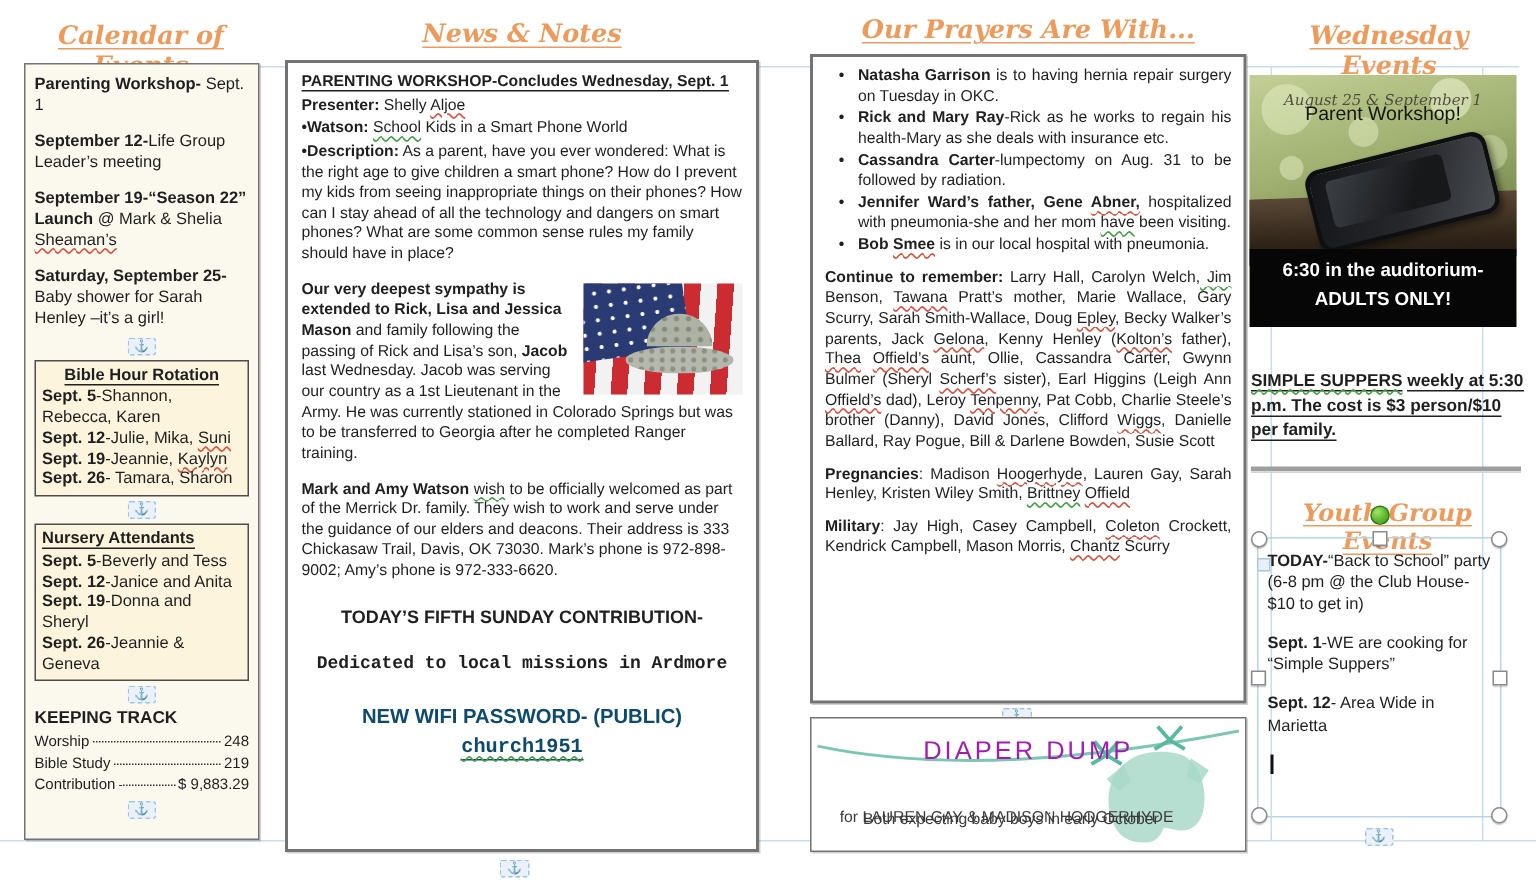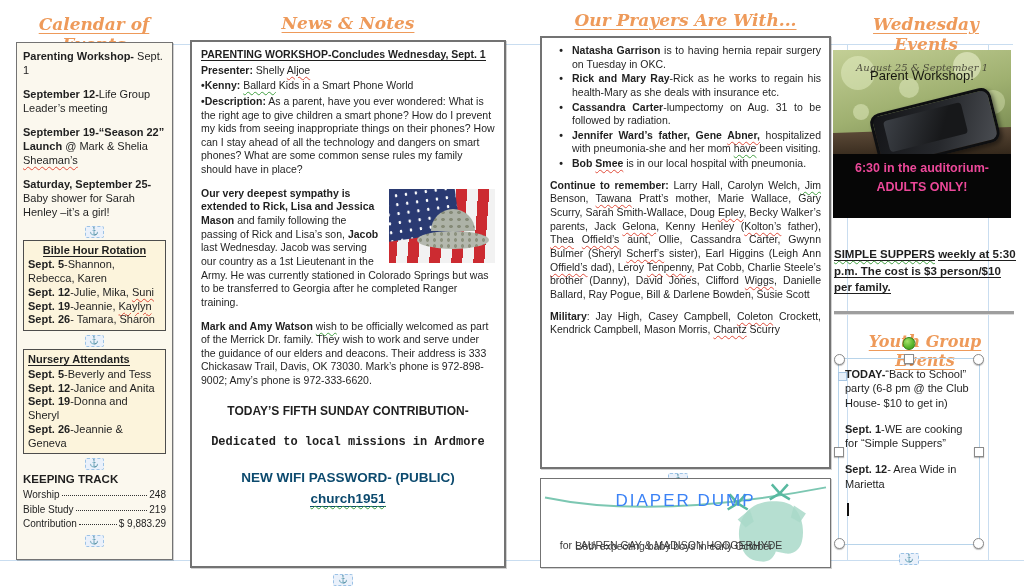--- a/index.html
+++ b/index.html
@@ -47,40 +47,40 @@
     background-image:radial-gradient(circle,#868b78 1.5px,transparent 2px);background-size:8px 7px;}
   
   #prayers-box{left:540px;top:36px;width:291px;height:433px;padding:6px 8px;font-size:10.5px;line-height:1.3;text-align:justify;}
   .bullet-row{display:flex;margin-bottom:1px;}
   .bullet-marker{width:22px;text-align:center;flex:none;font-weight:bold;}
   .bullet-text{flex:1;}
   #prayers-box .para{margin:8px 0 0 0;}
   
   #diaper-box{left:540px;top:478px;width:291px;height:90px;border-width:1.5px;overflow:hidden;}
   .diaper-art{position:absolute;left:0;top:0;width:100%;height:100%;}
-  .diaper-title{position:absolute;left:0;top:12px;width:100%;text-align:center;font-size:17px;letter-spacing:2px;color:#3b82f6;}
+  .diaper-title{position:absolute;left:0;top:12px;width:100%;text-align:center;font-size:17px;letter-spacing:2px;color:#a21caf;}
   .diaper-l1{position:absolute;left:0;top:60px;width:90%;text-align:center;font-size:10.5px;color:#3a3a3a;}
   .diaper-l2{position:absolute;left:0;top:61px;width:92%;text-align:center;font-size:10.5px;color:#3a3a3a;}
   
   #photo{position:absolute;left:833px;top:50px;width:178px;height:168px;overflow:hidden;
     background:linear-gradient(165deg,#c3cf96 0%,#9fb070 35%,#7c8e54 60%,#5d6e42 100%);}
   .bokeh{position:absolute;border-radius:50%;background:rgba(235,243,205,.45);}
   .wood{position:absolute;left:-6px;bottom:44px;width:190px;height:44px;background:linear-gradient(#5a4836,#2e2317 70%,#241b12);transform:rotate(-2deg);}
   .phone{position:absolute;right:14px;bottom:62px;width:118px;height:50px;border-radius:10px;transform:rotate(-14deg);
     background:linear-gradient(115deg,#141518 0%,#26282c 55%,#4a4d52 100%);border:3px solid #0e0f11;box-shadow:2px 3px 4px rgba(0,0,0,.45);}
   .phone-screen{position:absolute;left:10px;top:6px;width:80px;height:32px;border-radius:4px;background:linear-gradient(120deg,#3c4046,#17181a 70%);}
   .photo-date{position:absolute;left:0;top:12px;width:100%;text-align:center;font-family:"DejaVu Serif",serif;font-style:italic;
     font-size:10px;color:rgba(60,58,48,.85);}
   .photo-title{position:absolute;left:0;top:18px;width:100%;text-align:center;font-size:13px;color:#16160f;}
-  .photo-band{position:absolute;left:0;bottom:0;width:100%;height:64px;background:#060606;color:#ec4899;text-align:center;
+  .photo-band{position:absolute;left:0;bottom:0;width:100%;height:52px;background:#060606;color:#ffffff;text-align:center;
     font-weight:bold;font-size:12.5px;line-height:1.55;padding-top:5px;box-sizing:border-box;}
   #suppers{position:absolute;left:834px;top:246px;width:184px;font-size:11.5px;line-height:1.45;}
   #divider{position:absolute;left:834px;top:311px;width:180px;height:3px;background:#9e9e9e;border-bottom:1px solid #dcdcdc;}
   #youth-head{left:840px;top:332px;width:170px;font-size:16px;}
-  #youth-sel{position:absolute;left:838px;top:358px;width:142px;height:187px;border:1px solid #b8d4ea;box-sizing:border-box;}
+  #youth-sel{position:absolute;left:838px;top:358px;width:163px;height:187px;border:1px solid #b8d4ea;box-sizing:border-box;}
   #youth-content{position:absolute;left:6px;top:8px;right:4px;font-size:11px;line-height:1.3;}
   #youth-content p{margin:0 0 12px 0;}
   .cursor{display:inline-block;width:1.5px;height:13px;background:#111;margin-left:2px;}
   .h-c{position:absolute;width:9px;height:9px;border:1px solid #8a8a8a;background:#fff;border-radius:50%;box-shadow:0 1px 1px rgba(0,0,0,.25);}
   .h-s{position:absolute;width:8px;height:8px;border:1px solid #8a8a8a;background:#fff;box-shadow:0 1px 1px rgba(0,0,0,.25);}
   .h-rot{position:absolute;width:11px;height:11px;border-radius:50%;border:1px solid #2f7d18;
     background:radial-gradient(circle at 35% 30%,#a6e36a,#56b32a 60%,#3f9b1e);}
   .mini-sq{position:absolute;width:7px;height:7px;border:1px solid #a8c7e4;background:#e8f1fa;}
   #youth-anchor{position:absolute;left:50%;top:100%;transform:translate(-50%,3px);}
 </style>
@@ -143,42 +143,42 @@
       </div>
     </div>
     <div class="anchor-row" style="margin-top:1px;"><span class="anchor-icon">⚓</span></div>
   </div>
 
   <div class="col-head" style="left:190px;top:13px;width:316px;">News &amp; Notes</div>
 
   <div class="tbox" id="news-box">
     <p style="margin-bottom:2px;"><span class="b u">PARENTING WORKSHOP-Concludes Wednesday, Sept. 1</span></p>
     <p style="margin-bottom:2px;"><span class="b">Presenter:</span><span>  Shelly </span><span class="r">Aljoe</span></p>
-    <p style="margin-bottom:2px;"><span class="b">•Kenny:</span><span> </span><span class="g">Ballard</span><span> Kids in a Smart Phone World</span></p>
+    <p style="margin-bottom:2px;"><span class="b">•Watson:</span><span> </span><span class="g">School</span><span> Kids in a Smart Phone World</span></p>
     <p><span class="b">•Description:</span><span>  As a parent, have you ever wondered: What is the right age to give children a smart phone? How do I prevent my kids from seeing inappropriate things on their phones? How can I stay ahead of all the technology and dangers on smart phones? What are some common sense rules my family should have in place?</span></p>
 
     <div style="margin-bottom:10px;">
       <div class="flag">
         <div class="flag-stripes"></div>
         <div class="flag-union"></div>
         <div class="hat">
           <div class="hat-crown"></div>
             <div class="hat-brim"></div>
         </div>
       </div>
       <span><span class="b">Our very deepest sympathy is extended to Rick, Lisa and Jessica Mason</span><span> and family following the passing of Rick and Lisa’s son, </span><span class="b">Jacob</span><span> last Wednesday. Jacob was serving our country as a 1st Lieutenant in the Army. He was currently stationed in Colorado Springs but was to be transferred to Georgia after he completed Ranger training.</span></span>
     </div>
 
     <p><span class="b">Mark and Amy Watson</span><span> </span><span class="g">wish</span><span> to be officially welcomed as part of the Merrick Dr. family. They wish to work and serve under the guidance of our elders and deacons. Their address is 333 Chickasaw Trail, Davis, OK 73030. Mark’s phone is 972-898-9002; Amy’s phone is 972-333-6620.</span></p>
 
     <p class="center contrib" style="margin:16px 0 0 0;"><span class="b">TODAY’S FIFTH SUNDAY CONTRIBUTION-</span></p>
     <p class="center contrib" style="margin:16px 0 18px 0;font-family:Liberation Mono, monospace;"><span class="b">Dedicated to local missions in Ardmore</span></p>
 
     <p class="center wifi" style="margin:0;"><span class="b">NEW WIFI PASSWORD- (PUBLIC)</span></p>
-    <p class="center wifi" style="margin:4px 0 0 0;"><span class="b u g">church1951</span></p>
+    <p class="center wifi" style="margin:4px 0 0 0;font-family:Liberation Mono, monospace;"><span class="b u g">church1951</span></p>
   </div>
   <div style="position:absolute;left:333px;top:568px;"><span class="anchor-icon">⚓</span></div>
 
   <div class="col-head" style="left:540px;top:10px;width:291px;">Our Prayers Are With...</div>
 
   <div class="tbox" id="prayers-box">
     <div class="bullet-row">
       <span class="bullet-marker">•</span>
       <div class="bullet-text"><span class="b">Natasha Garrison</span><span> is to having hernia repair surgery on Tuesday in OKC.</span></div>
     </div>
@@ -192,20 +192,21 @@
     </div>
     <div class="bullet-row">
       <span class="bullet-marker">•</span>
       <div class="bullet-text"><span class="b">Jennifer Ward’s father, Gene </span><span class="b r">Abner,</span><span> hospitalized with pneumonia-she and her mom </span><span class="g">have</span><span> been visiting.</span></div>
     </div>
     <div class="bullet-row">
       <span class="bullet-marker">•</span>
       <div class="bullet-text"><span class="b">Bob </span><span class="b r">Smee</span><span> is in our local hospital with pneumonia.</span></div>
     </div>
     <div class="para"><span class="b">Continue to remember:</span><span> Larry Hall, Carolyn Welch,</span><span class="g"> Jim</span><span> Benson, </span><span class="r">Tawana</span><span> Pratt’s mother, Marie Wallace, Gary Scurry, Sarah Smith-Wallace, Doug </span><span class="r">Epley</span><span>, Becky Walker’s parents, Jack </span><span class="r">Gelona</span><span>, Kenny Henley (</span><span class="r">Kolton’s</span><span> father), </span><span class="r">Thea</span><span> </span><span class="r">Offield’s</span><span> aunt, Ollie, Cassandra Carter, Gwynn Bulmer (Sheryl </span><span class="r">Scherf’s</span><span> sister), Earl Higgins (Leigh Ann </span><span class="r">Offield’s</span><span> dad), Leroy </span><span class="r">Tenpenny</span><span>, Pat Cobb, Charlie Steele’s brother (Danny), David Jones, Clifford </span><span class="r">Wiggs</span><span>, Danielle Ballard, Ray Pogue, Bill &amp; Darlene Bowden, Susie Scott</span></div>
+    <div class="para"><span class="b">Pregnancies</span><span>: Madison </span><span class="r">Hoogerhyde</span><span>, Lauren Gay, Sarah Henley, Kristen Wiley Smith, </span><span class="g">Brittney</span><span> </span><span class="r">Offield</span></div>
     <div class="para"><span class="b">Military</span><span>: Jay High, Casey Campbell, </span><span class="r">Coleton</span><span> Crockett, Kendrick Campbell, Mason Morris, </span><span class="r">Chantz</span><span> Scurry</span></div>
   </div>
   <div style="position:absolute;left:668px;top:467px;"><span class="anchor-icon">⚓</span></div>
 
   <div class="tbox" id="diaper-box">
     <svg class="diaper-art" viewBox="0 0 288 87">
       <path d="M4,18 C 90,36 190,26 284,8" stroke="#7cc7b2" stroke-width="2" fill="none"></path>
       <path d="M196,24 l-8,-9 m8,9 l-10,6 m10,-6 l8,-9 m-8,9 l10,6" stroke="#58b9a0" stroke-width="2.5" fill="none"></path>
       <path d="M238,14 l-8,-9 m8,9 l-10,6 m10,-6 l8,-9 m-8,9 l10,6" stroke="#58b9a0" stroke-width="2.5" fill="none"></path>
       <path d="M210,28 c -12,8 -16,26 -10,40 c 4,10 10,14 22,14 c 6,0 10,-4 12,-10 l 10,2 c 8,1 14,-4 16,-12 c 3,-12 0,-28 -10,-36 c -8,-6 -30,-6 -40,2 z" fill="#a9d9c9" opacity="0.85"></path>

